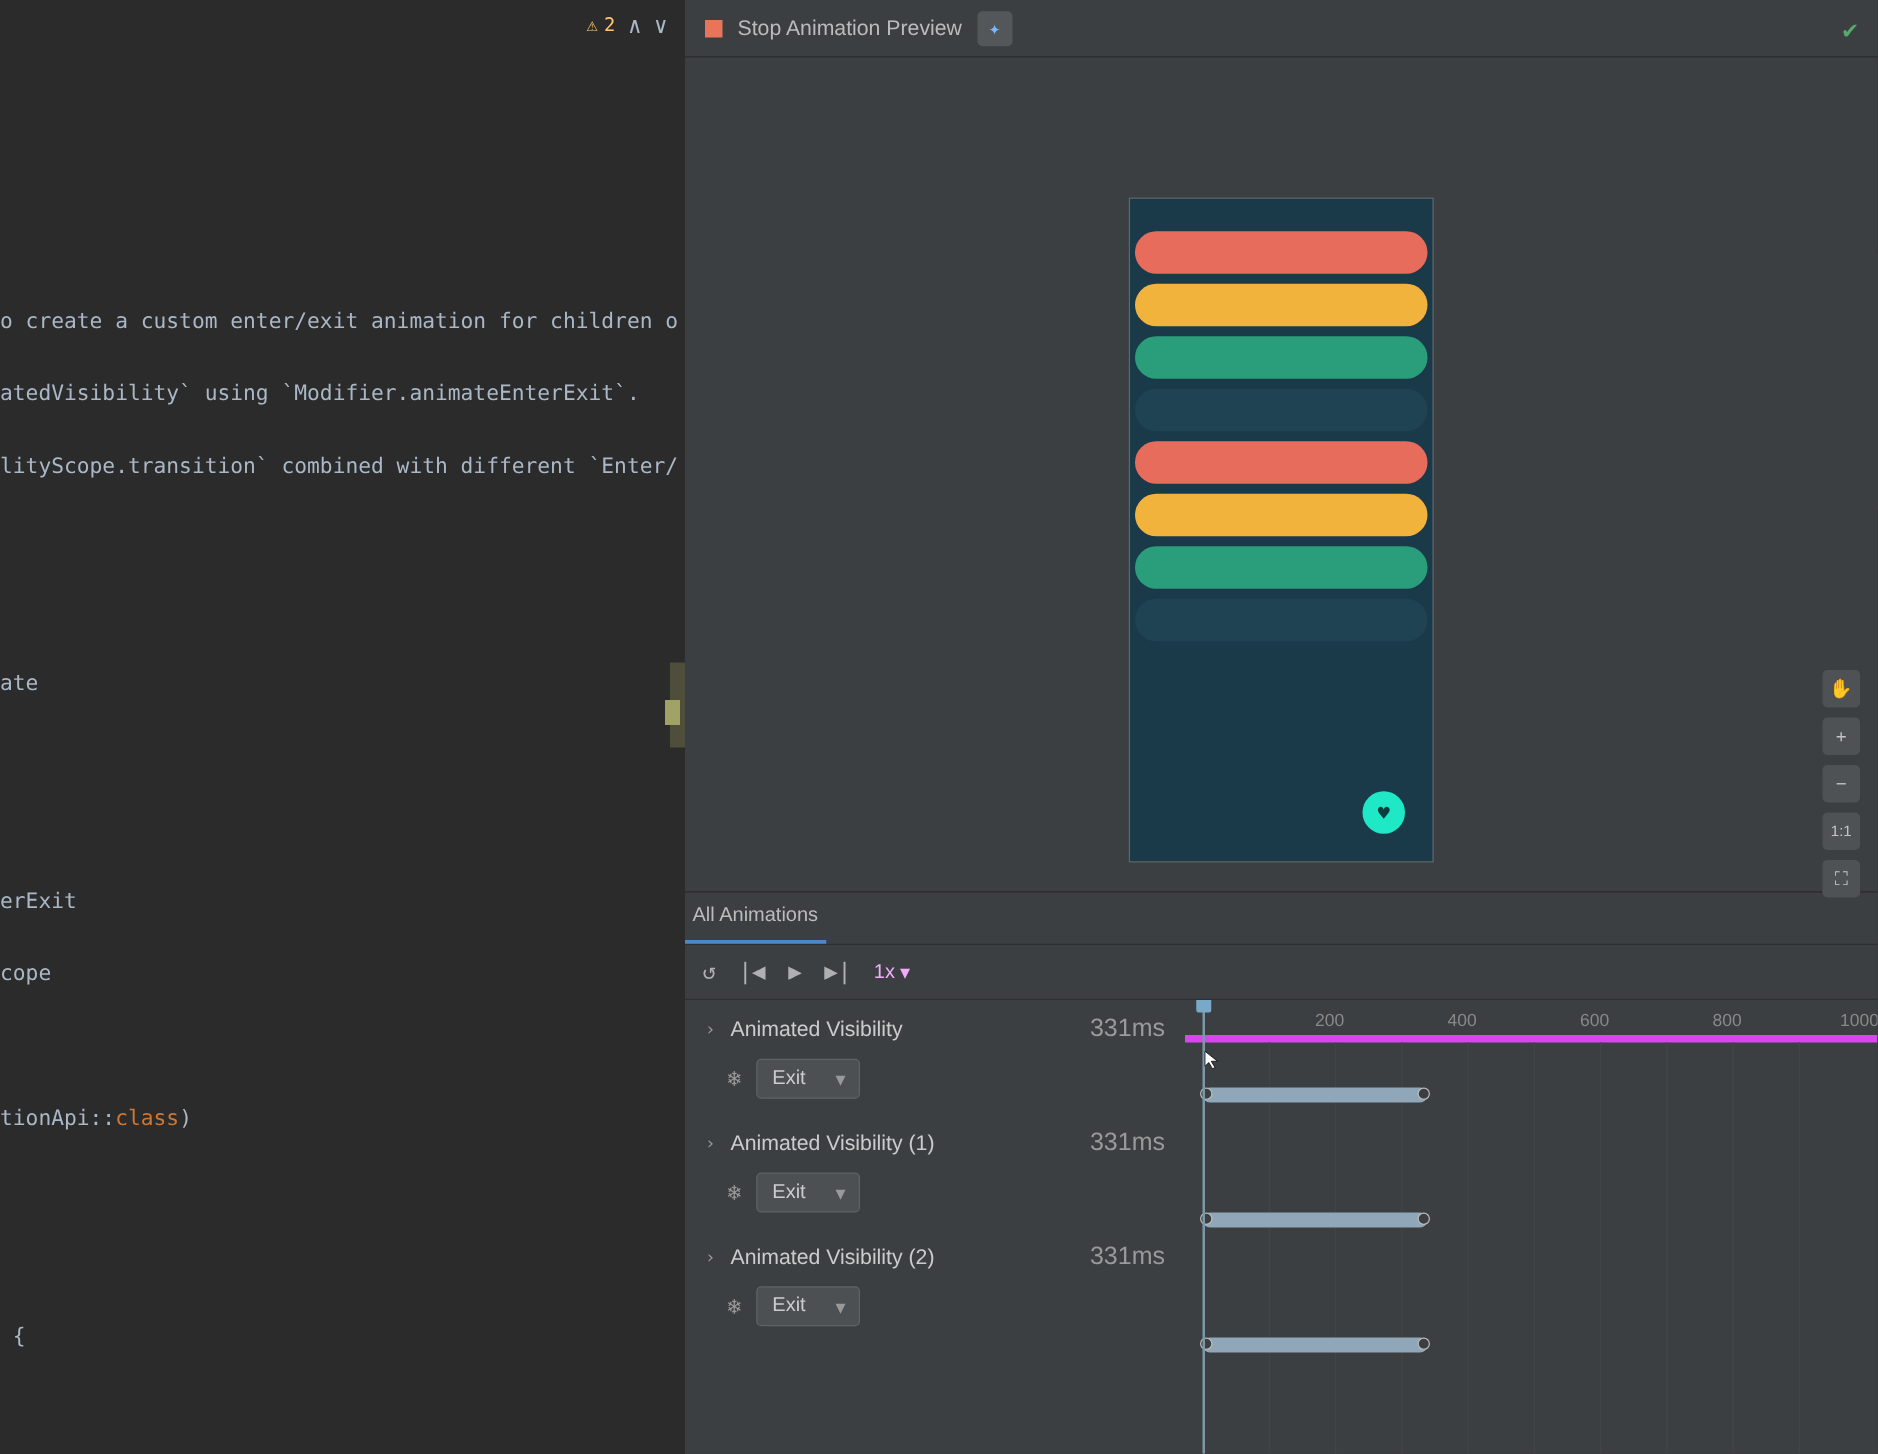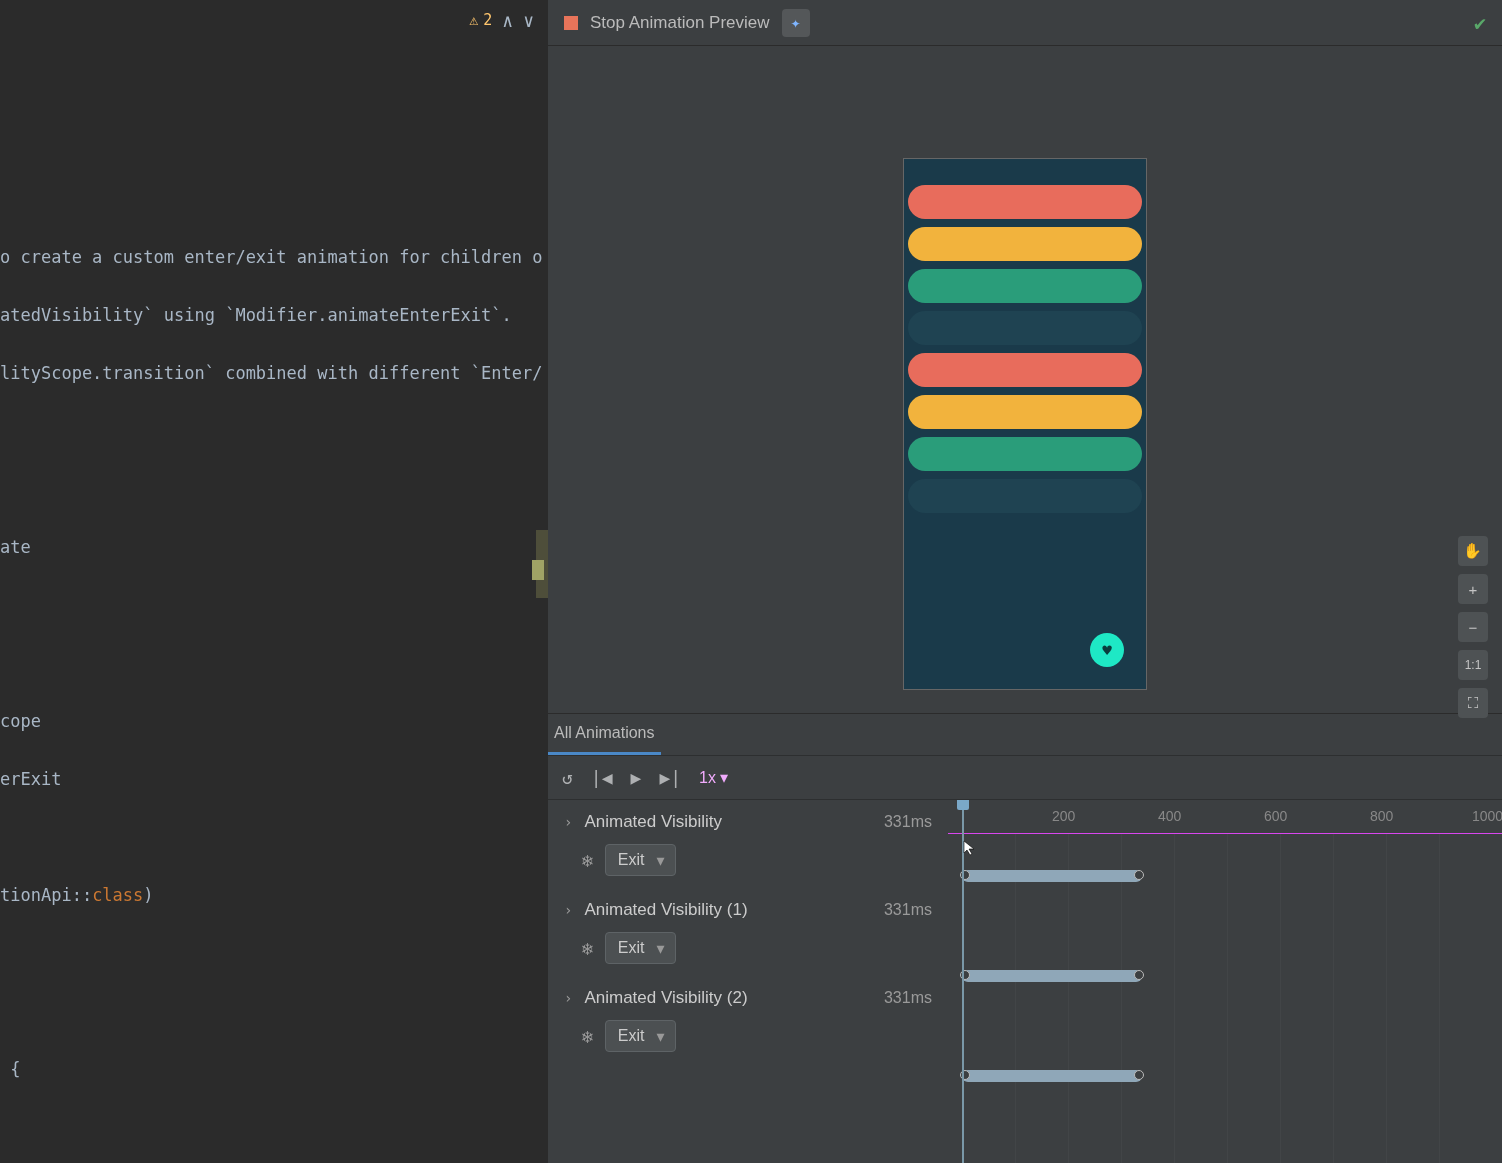--- a/index.html
+++ b/index.html
@@ -142,37 +142,37 @@
   width:400px;
   overflow-y:auto;
 }
 .track {
   padding:12px 16px;
   border-bottom:0;
 }
 .track-head { display:flex; align-items:center; gap:12px; }
 .track-chev { color:#9a9a9a; font-size:14px; }
 .track-name { color:#cccccc; font-size:17px; font-family:-apple-system,sans-serif; flex:1;}
-.track-time { color:#9a9a9a; font-size:16px; font-family:-apple-system,sans-serif;}
+.track-time { color:#9a9a9a; font-size:20px; font-family:-apple-system,sans-serif;}
 .track-row2 { display:flex; align-items:center; gap:12px; margin-top:12px; margin-left:18px;}
 .freeze-icon { color:#9a9a9a; font-size:18px;}
 .dropdown {
   background:#4c5052; border:1px solid #5e6366;
-  padding:6px 30px 6px 12px; border-radius:4px;
+  padding:6px 42px 6px 12px; border-radius:4px;
   color:#cccccc; font-size:16px; font-family:-apple-system,sans-serif;
   position:relative;
 }
 .dropdown::after { content:"▾"; position:absolute; right:10px; color:#999;}
 
 .tl-ruler-side {
   flex:1; position:relative; overflow:hidden;
 }
 .ruler {
   height:34px; position:relative;
-  border-bottom:1px solid #d946ef;
+  border-bottom:6px solid #d946ef;
 }
 .tick {
   position:absolute; top:8px; color:#888; font-size:14px;
   font-family:-apple-system,sans-serif;
 }
 .grid-v { position:absolute; top:34px; bottom:0; width:1px; background:#424547;}
 .playhead {
   position:absolute; left:14px; top:0; bottom:0; width:2px; background:#7a98a8; z-index:5;
 }
 .playhead::before {
@@ -210,22 +210,22 @@
 <div class="ln"> </div>
 <div class="ln"> </div>
 <div class="ln">o create a custom enter/exit animation for children o</div>
 <div class="ln">atedVisibility` using `Modifier.animateEnterExit`.</div>
 <div class="ln">lityScope.transition` combined with different `Enter/</div>
 <div class="ln"> </div>
 <div class="ln"> </div>
 <div class="ln">ate</div>
 <div class="ln"> </div>
 <div class="ln"> </div>
+<div class="ln">erExit</div>
 <div class="ln">cope</div>
-<div class="ln">erExit</div>
 <div class="ln"> </div>
 <div class="ln"><span>tionApi::</span><span class="c-kw">class</span><span>)</span></div>
 <div class="ln"> </div>
 <div class="ln"> </div>
 <div class="ln"> <span>{</span></div>
 <div class="ln"> </div>
 
 
 
 

